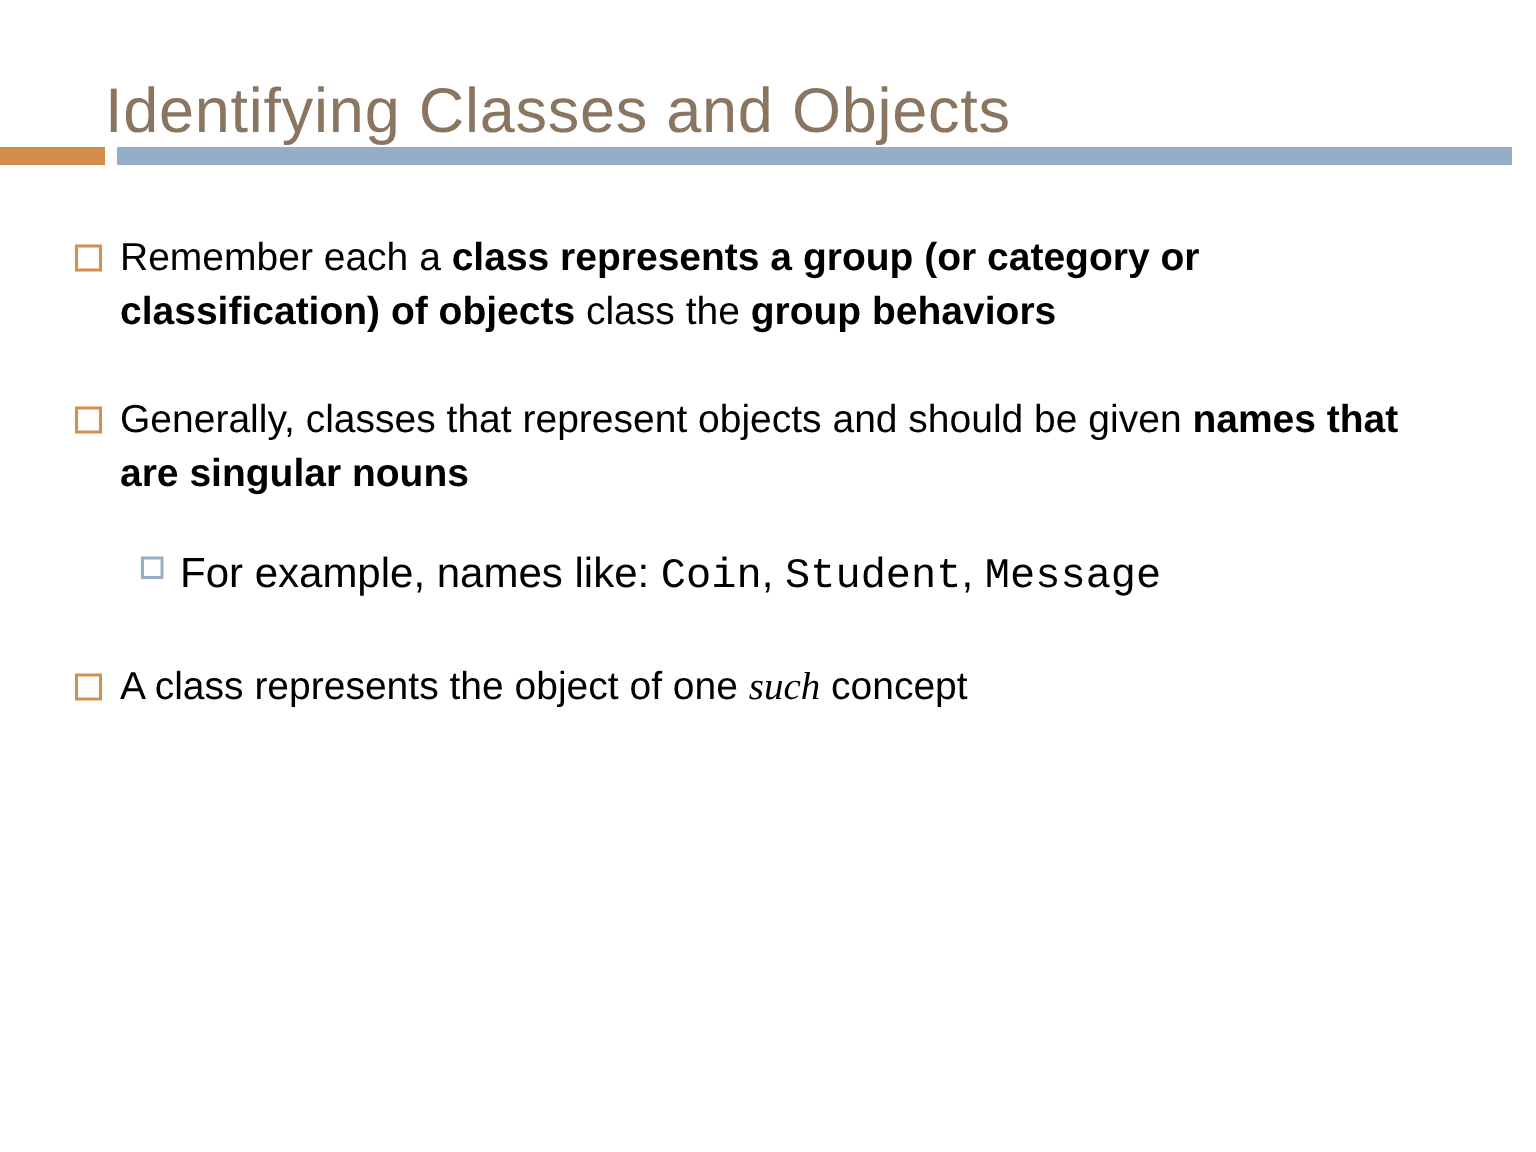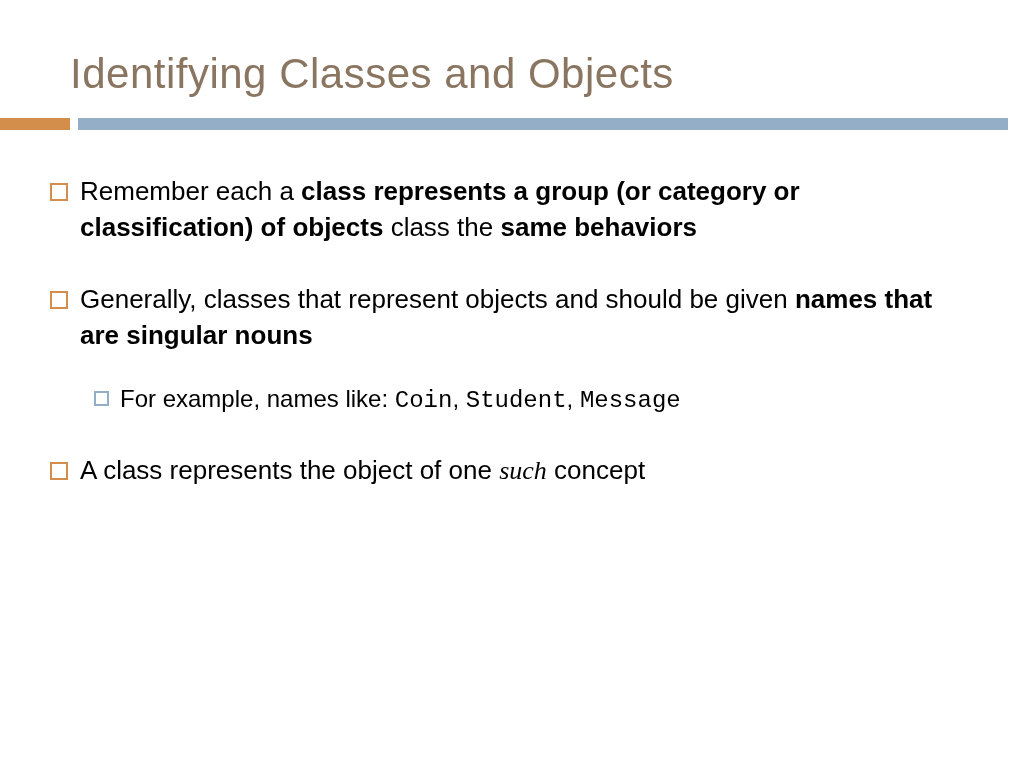--- a/index.html
+++ b/index.html
@@ -13,21 +13,21 @@
   }
   .slide {
     width: 100%;
     height: 100%;
     padding: 0;
   }
   .title {
     font-size: 42px;
     font-weight: 400;
     color: #8a7561;
-    padding: 50px 0 20px 70px;
+    padding: 50px 0 0 70px;
     letter-spacing: 0.5px;
   }
   .bar-row {
     display: flex;
     height: 12px;
     width: 100%;
   }
   .bar-orange {
     width: 70px;
     background: #d28e4a;
@@ -66,21 +66,21 @@
     background: transparent;
   }
   ul.level2 {
     list-style: none;
     margin-top: 28px;
   }
   ul.level2 > li {
     position: relative;
     padding-left: 40px;
     margin-bottom: 20px;
-    font-size: 24px;
+    font-size: 28px;
     line-height: 1.4;
     color: #000;
   }
   ul.level2 > li::before {
     content: "";
     position: absolute;
     left: 14px;
     top: 9px;
     width: 11px;
     height: 11px;
@@ -98,21 +98,21 @@
 <div class="slide">
   <div class="title">Identifying Classes and Objects</div>
   <div class="bar-row">
     <div class="bar-orange"></div>
     <div class="bar-gap"></div>
     <div class="bar-blue"></div>
   </div>
   <div class="content">
     <ul class="level1">
       <li>
-        <span>Remember each a </span><span class="bold">class represents a group (or category or classification) of objects</span><span> class the </span><span class="bold">same behaviors</span>
+        <span>Remember each a </span><span class="bold">class represents a group (or category or classification) of objects</span><span> class the </span><span class="bold">group behaviors</span>
       </li>
       <li>
         <span>Generally, classes that represent objects and should be given </span><span class="bold">names that are singular nouns</span>
         <ul class="level2">
           <li>
             <span>For example, names like:  </span><span class="mono">Coin</span><span>, </span><span class="mono">Student</span><span>, </span><span class="mono">Message</span>
           </li>
         </ul>
       </li>
       <li>

